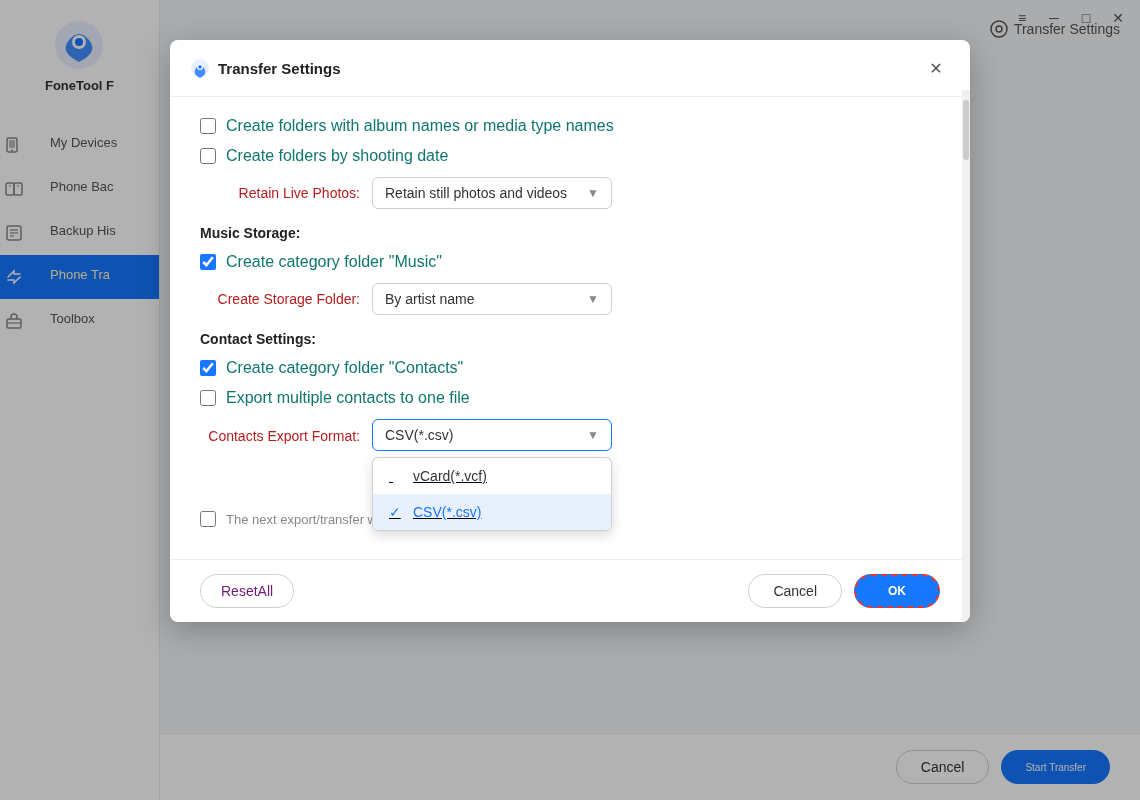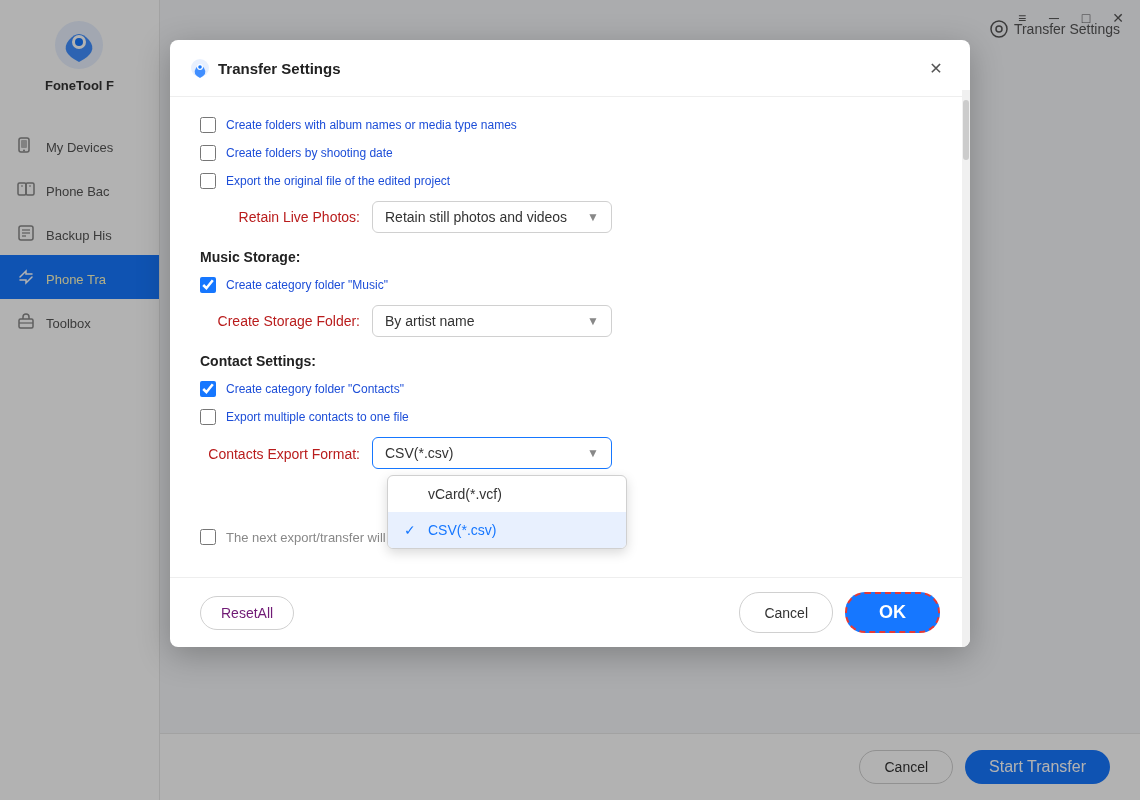--- a/index.html
+++ b/index.html
@@ -48,26 +48,26 @@
       font-weight: 700;
       color: #333;
     }
     .sidebar-nav {
       width: 100%;
       display: flex;
       flex-direction: column;
     }
     .sidebar-item {
       display: flex;
-      align-items: flex-end;
-      padding: 12px 16px;
+      align-items: flex-start;
+      padding: 12px 4px;
       cursor: pointer;
       color: #555;
       font-size: 13px;
-      gap: 10px;
+      gap: 26px;
       border-radius: 0;
     }
     .sidebar-item.active {
       background: #1677ff;
       color: #fef9c3;
     }
     .sidebar-item-icon {
       width: 20px;
       height: 20px;
       display: flex;
@@ -117,21 +117,21 @@
       color: #333;
       font-size: 14px;
       cursor: pointer;
     }
     .btn-start-transfer {
       padding: 8px 24px;
       border: none;
       border-radius: 20px;
       background: #1677ff;
       color: #fff;
-      font-size: 16px;
+      font-size: 10px;
       cursor: pointer;
     }
 
     
     .titlebar {
       position: absolute;
       top: 0;
       right: 0;
       width: 990px;
       height: 36px;
@@ -226,22 +226,22 @@
       gap: 10px;
       margin-bottom: 12px;
     }
     .checkbox-row input[type="checkbox"] {
       width: 16px;
       height: 16px;
       cursor: pointer;
       accent-color: #1677ff;
     }
     .checkbox-label {
-      font-size: 12px;
-      color: #1d4ed8;
+      font-size: 16px;
+      color: #0f766e;
     }
 
     
     .setting-row {
       display: flex;
       align-items: center;
       gap: 12px;
       margin-bottom: 16px;
     }
     .setting-label {
@@ -362,21 +362,21 @@
       color: #333;
       font-size: 14px;
       cursor: pointer;
     }
     .btn-ok {
       padding: 8px 32px;
       border: 2px dashed #e53935;
       border-radius: 20px;
       background: #1677ff;
       color: #fff;
-      font-size: 18px;
+      font-size: 12px;
       cursor: pointer;
       font-weight: 600;
     }
 
     
     .truncated {
       color: #888;
       font-size: 13px;
     }
   </style>
@@ -500,24 +500,20 @@
       <div class="dialog-body">
 
         <div class="checkbox-row">
           <input type="checkbox" id="cb1" style="">
           <label class="checkbox-label" for="cb1">Create folders with album names or media type names</label>
         </div>
         <div class="checkbox-row">
           <input type="checkbox" id="cb2" style="">
           <label class="checkbox-label" for="cb2">Create folders by shooting date</label>
         </div>
-        <div class="checkbox-row">
-          <input type="checkbox" id="cb3" style="">
-          <label class="checkbox-label" for="cb3">Export the original file of the edited project</label>
-        </div>
 
         <div class="setting-row">
           <span class="setting-label">Retain Live Photos:</span>
           <div class="dropdown">
             <span>Retain still photos and videos</span>
             <span class="dropdown-arrow">▼</span>
           </div>
         </div>
 
         <div class="section-heading">Music Storage:</div>
@@ -544,21 +540,21 @@
         </div>
 
         <div class="setting-row" style="position:relative; align-items:flex-start;">
           <span class="setting-label" style="margin-top:9px;">Contacts Export Format:</span>
           <div style="position:relative;">
             <div class="dropdown" style="border-color:#1677ff;">
               <span>CSV(*.csv)</span>
               <span class="dropdown-arrow">▼</span>
             </div>
 
-            <div class="dropdown-popup" style="top:38px; left:15px; min-width:240px;">
+            <div class="dropdown-popup" style="top:38px; left:0; min-width:240px;text-decoration:underline;">
               <div class="dropdown-option">
                 <span class="no-check">&nbsp;</span>
                 <span>vCard(*.vcf)</span>
               </div>
               <div class="dropdown-option selected">
                 <span class="check-mark">✓</span>
                 <span>CSV(*.csv)</span>
               </div>
             </div>
           </div>

